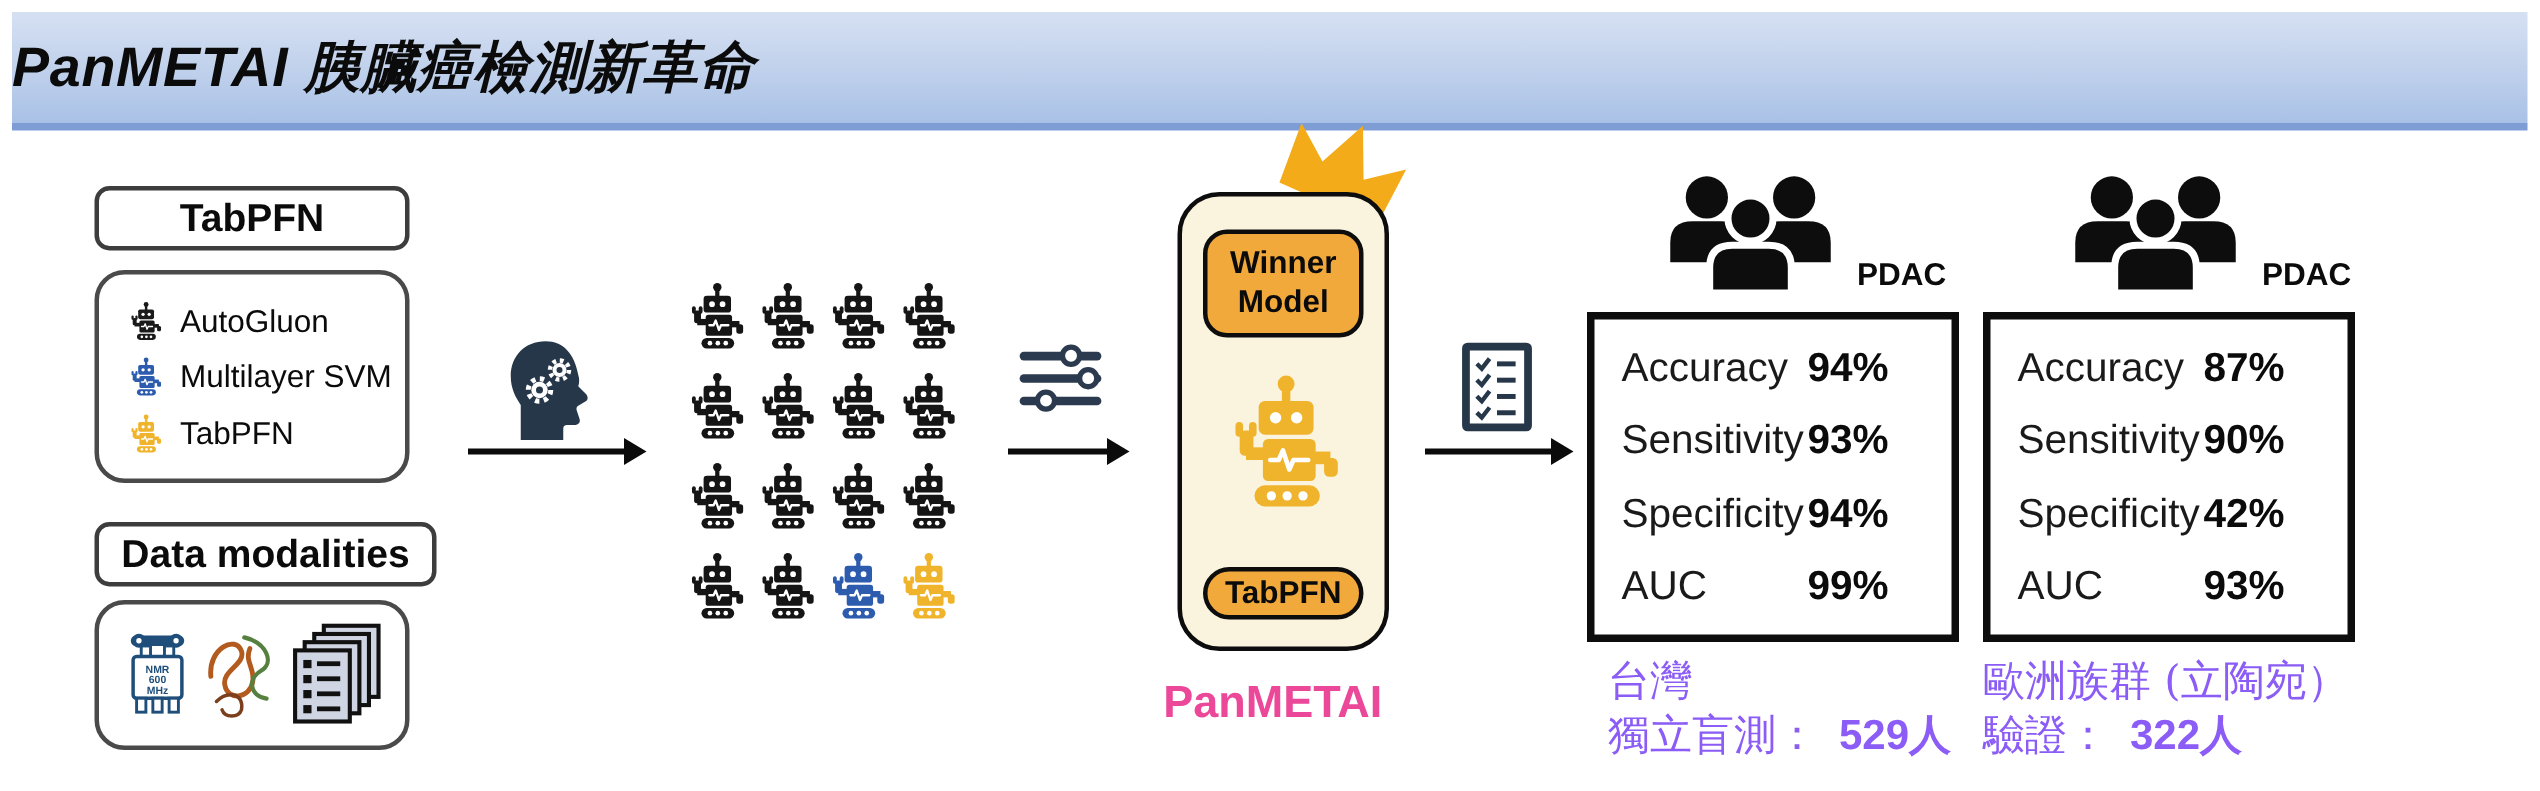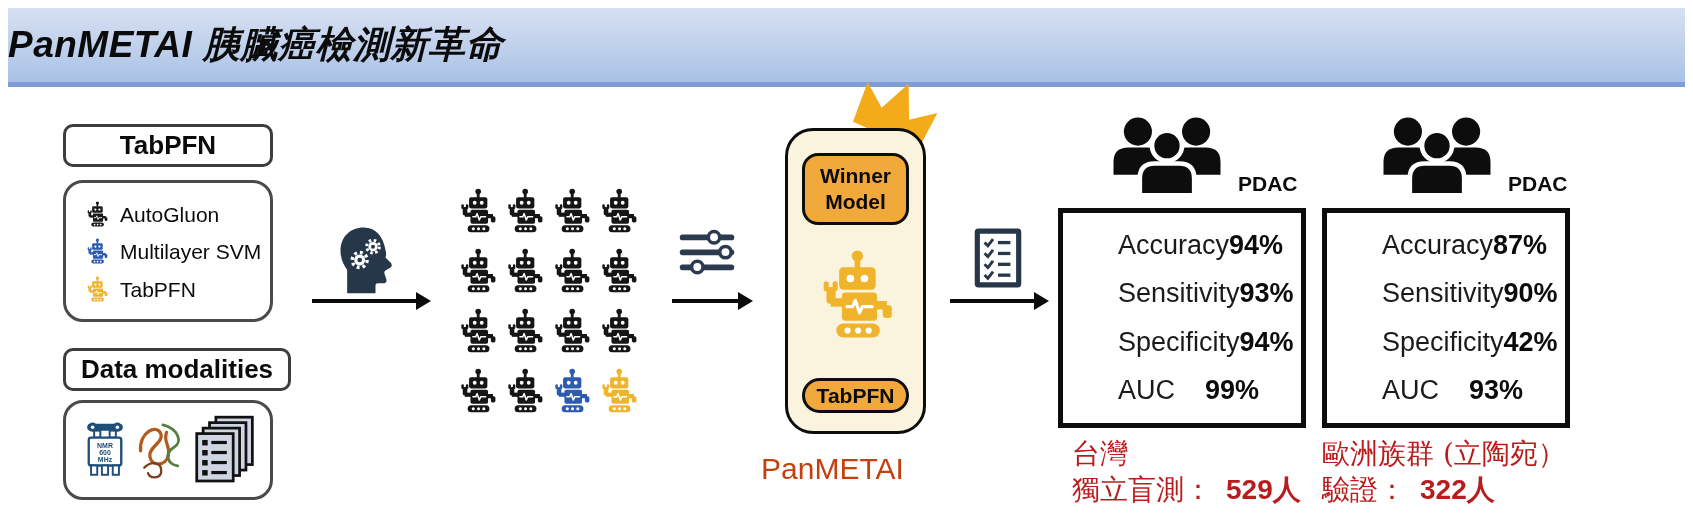--- a/index.html
+++ b/index.html
@@ -73,43 +73,43 @@
     position:absolute; left:14px; right:14px; background:#f2a93b; border:3px solid #0d0d0d;
     display:flex; flex-direction:column; align-items:center; justify-content:center;
     font-weight:bold; color:#0b0b0b; text-align:center;
   }
   #winner-badge{ top:22px; height:72px; border-radius:16px; font-size:21px; line-height:1.22; }
   #tabpfn-badge{ bottom:18px; height:35px; border-radius:18px; font-size:21px; }
   #winner-robot{ position:absolute; left:50%; top:118px; transform:translateX(-50%); color:#f0b42c; }
   #winner-robot svg{ width:90px; height:90px; }
   #crown{ position:absolute; left:852px; top:74px; transform:rotate(24deg); }
   #panmetai-label{
-    position:absolute; left:740px; top:452px; width:185px; text-align:center;
-    font-size:30px; font-weight:normal; color:#c2410c;
+    position:absolute; left:756px; top:452px; width:185px; text-align:center;
+    font-size:30px; font-weight:bold; color:#ec4899;
   }
 
   
   .cohort{ position:absolute; display:flex; align-items:flex-end; gap:10px; color:#0b0b0b; }
   .cohort svg{ width:122px; height:88px; }
   .pdac-label{ font-size:21px; font-weight:bold; margin-bottom:4px; }
   #cohort1{ left:1106px; top:112px; }
   #cohort2{ left:1376px; top:112px; }
 
   .metrics-table{
     position:absolute; top:208px; width:248px; height:220px; background:#fff;
     border:5px solid #0d0d0d; display:flex; flex-direction:column; justify-content:space-around;
     padding:8px 16px 8px 18px;
   }
   #table1{ left:1058px; }
   #table2{ left:1322px; }
-  .metric-row{ display:flex; align-items:center;margin-left:37px; }
+  .metric-row{ display:flex; align-items:center; }
   .m-label{ flex:1; font-size:27px; color:#1a1a1a; }
   .m-value{ width:80px; font-size:27px; font-weight:bold; color:#0b0b0b; }
 
-  .caption{ position:absolute; top:436px; color:#b91c1c;
+  .caption{ position:absolute; top:436px; color:#8b5cf6;
     font-family:"DejaVu Serif","Liberation Serif",serif; font-size:28px; line-height:1.28; }
   #caption1{ left:1072px; }
   #caption2{ left:1322px; }
   .cap-count{ font-family:"Liberation Sans","DejaVu Sans",sans-serif; font-weight:bold; margin-left:14px; }
   .cap-unit{ font-weight:bold; }
 </style>
 </head>
 <body>
 
 <div class="canvas">

